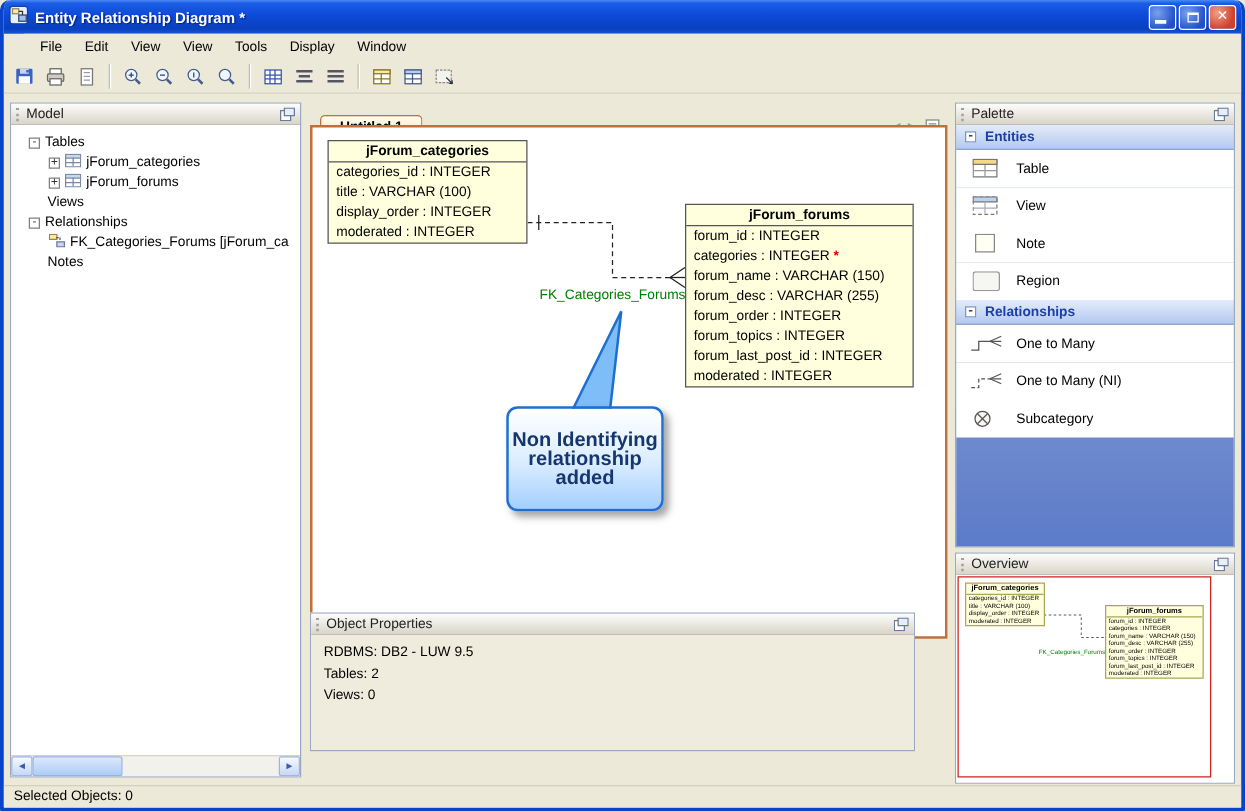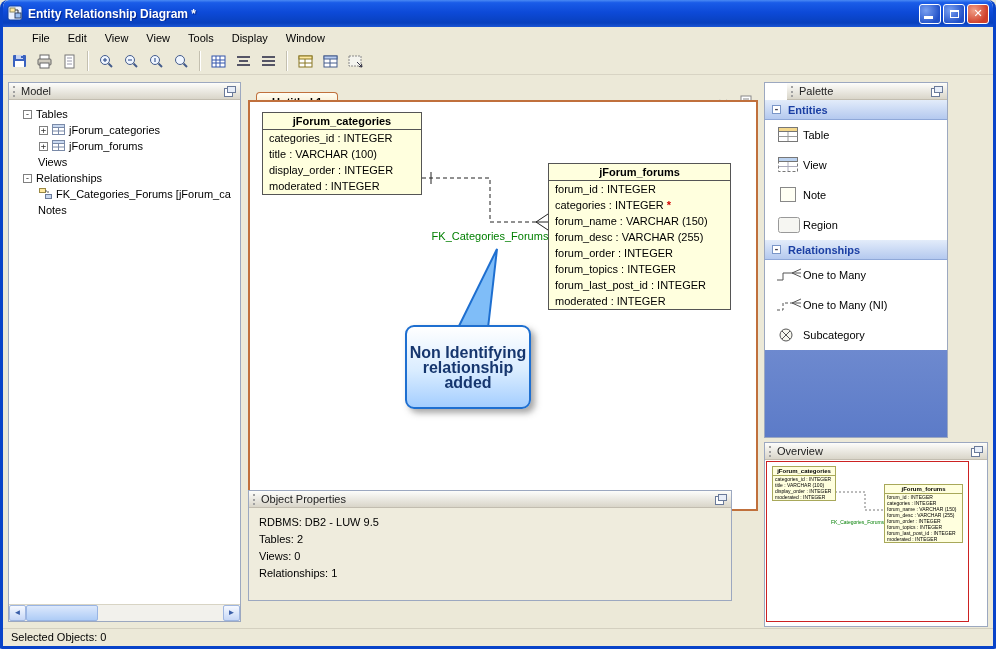--- a/index.html
+++ b/index.html
@@ -76,28 +76,28 @@
   .callout { position:absolute; left:155px; top:223px; width:126px; height:84px; border:2px solid #1E6FD0;
     border-radius:9px; background:linear-gradient(180deg,#FFFFFF,#D9ECFF 55%,#A4CEFF);
     box-shadow:4px 4px 6px rgba(80,80,80,.5); display:flex; align-items:center; justify-content:center;
     text-align:center; font-weight:bold; color:#16366E; font-size:16px; padding:0; line-height:15px; }
 
   
   .props-panel { left:245px; top:490px; width:484px; height:111px; }
   .props-body { position:absolute; top:17px; left:0; right:0; bottom:0; background:#EFECDD; padding:6px 10px; line-height:17px; }
 
   
-  .palette-panel { left:761px; top:82px; width:184px; height:356px;padding-left:22px; }
+  .palette-panel { left:761px; top:82px; width:224px; height:356px; }
   .pal-body { position:absolute; top:17px; left:0; right:0; bottom:0; display:flex; flex-direction:column;
     background:linear-gradient(180deg,#9FB2E2,#5C7BC8); }
   .pal-section { height:20px; background:linear-gradient(180deg,#E3ECFA,#B4C9EF); border-bottom:1px solid #8FA8D8;
     display:flex; align-items:center; gap:7px; padding:0 7px; color:#1B3FA3; font-weight:bold; }
   .colbox { width:9px; height:9px; border:1px solid #7A96C8; background:#fff; font-size:9px; line-height:7px;
     text-align:center; color:#445; font-family:"DejaVu Sans Mono",monospace; }
-  .pal-item { height:30px; background:#fff; display:flex; align-items:center; padding-left:10px; }
+  .pal-item { height:30px; background:#fff; display:flex; align-items:center; gap:10px; padding-left:10px; }
   .pal-icon { width:28px; display:flex; justify-content:center; }
   .pal-fill { flex:1; }
 
   
   .overview-panel { left:761px; top:442px; width:224px; height:185px; }
   .ov-body { position:absolute; top:17px; left:0; right:0; bottom:0; background:#fff; }
   .ov-viewport { position:absolute; left:1px; top:1px; width:203px; height:161px; border:1px solid #CC2222; }
   .mini-table { position:absolute; background:#FFFFDE; border:1px solid #A8A85A; white-space:nowrap; overflow:hidden; }
   .mini-table .mname { font-weight:bold; font-size:6px; line-height:8px; text-align:center; border-bottom:1px solid #A8A85A; padding:0 2px; }
   .mini-table .mfield { font-size:5px; line-height:6px; padding:0 2px; }
@@ -367,21 +367,20 @@
           <svg width="12" height="11">
             <rect x="0.5" y="2.5" width="8" height="8" fill="#fff" stroke="#6A7A9A"></rect>
             <rect x="3.5" y="0.5" width="8" height="6" fill="#E8EEF8" stroke="#6A7A9A"></rect>
           </svg>
         </span>
     </div>
     <div class="props-body">
       <div>RDBMS: DB2 - LUW 9.5</div>
       <div>Tables: 2</div>
       <div>Views: 0</div>
-      <div>Relationships: 1</div>
     </div>
   </div>
 
   <div class="panel palette-panel">
     <div class="phead">
       <span class="pgrip"></span>
       <span class="ptitle">Palette</span>
       <span class="floatbtn">
           <svg width="12" height="11">
             <rect x="0.5" y="2.5" width="8" height="8" fill="#fff" stroke="#6A7A9A"></rect>

